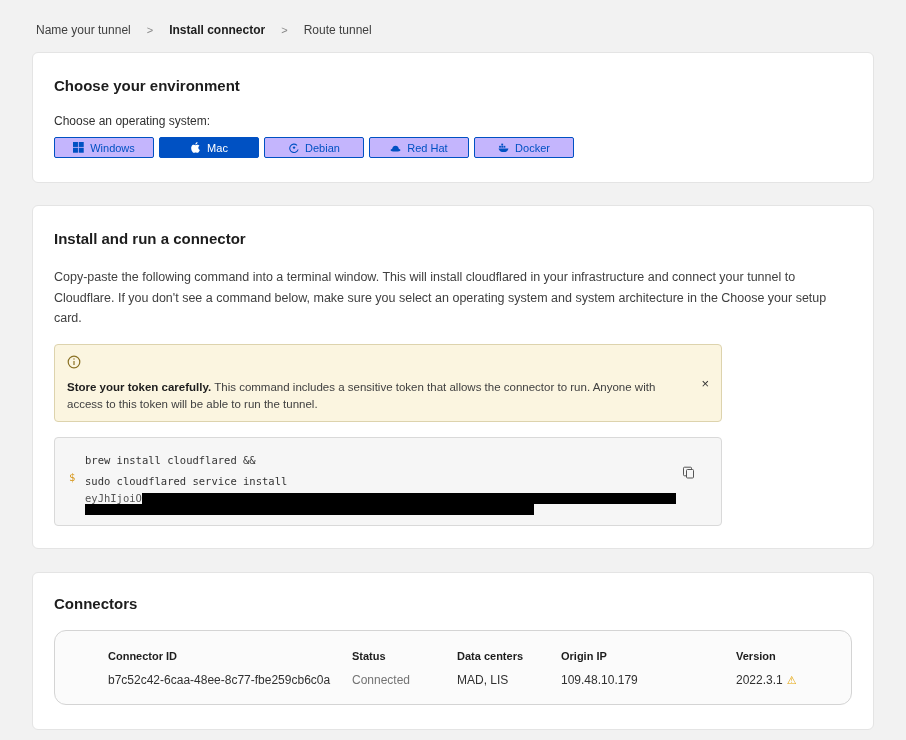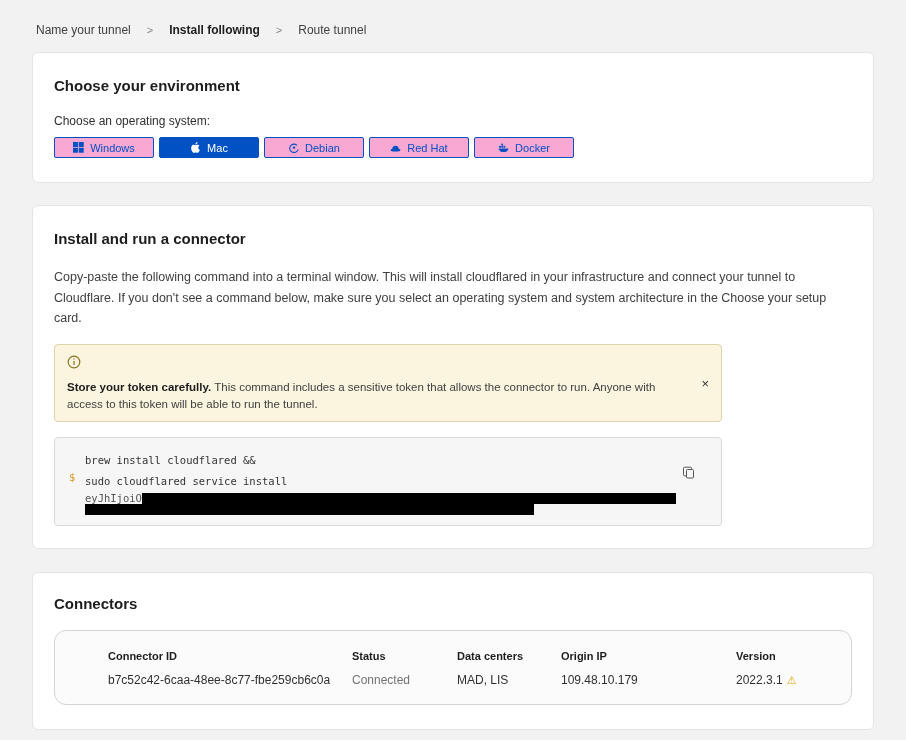--- a/index.html
+++ b/index.html
@@ -31,21 +31,21 @@
   }
   .card-title { font-size: 15px; font-weight: bold; color: #1d1d1d; margin-bottom: 20px; }
 
   
   #env-card { margin-bottom: 22px; }
   .os-label { font-size: 12px; color: #303030; margin-bottom: 9px; }
   .os-row { display: flex; gap: 5px; }
   .os-btn {
     width: 100px; height: 21px;
     border: 1px solid #0051c3; border-radius: 2px;
-    background: #f9a8d4; color: #0051c3;
+    background: #c4b5fd; color: #0051c3;
     display: flex; align-items: center; justify-content: center; gap: 6px;
     font-family: "Liberation Sans", sans-serif;
     font-size: 11px; cursor: pointer;
   }
   .os-btn.selected { background: #0051c3; color: #fff; }
   .os-btn svg { width: 11px; height: 11px; flex: 0 0 auto; }
 
   
   #install-card { margin-bottom: 23px; padding-bottom: 22px; }
   .install-desc { font-size: 12.5px; line-height: 1.65; color: #404040; margin-bottom: 15px; }
@@ -103,21 +103,21 @@
   .version-warning { color: #e5a50a; font-size: 11px; }
 </style>
 </head>
 <body>
 
 <div class="page">
 
   <nav class="breadcrumb">
     <span class="crumb">Name your tunnel</span>
     <span class="sep">&gt;</span>
-    <span class="crumb active">Install following</span>
+    <span class="crumb active">Install connector</span>
     <span class="sep">&gt;</span>
     <span class="crumb">Route tunnel</span>
   </nav>
 
   <section class="card" id="env-card">
     <h2 class="card-title">Choose your environment</h2>
     <div class="os-label">Choose an operating system:</div>
     <div class="os-row">
 
       <button type="button" class="os-btn">

